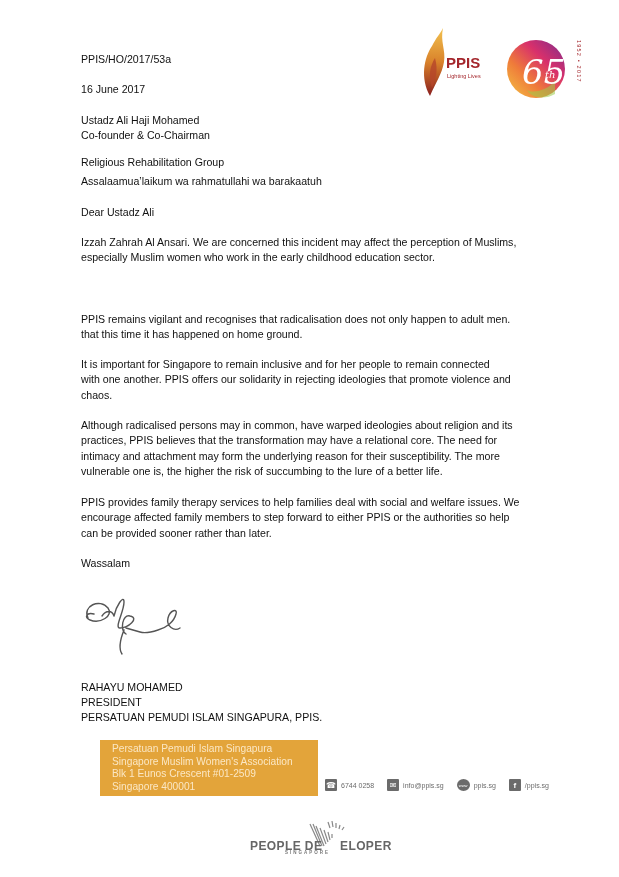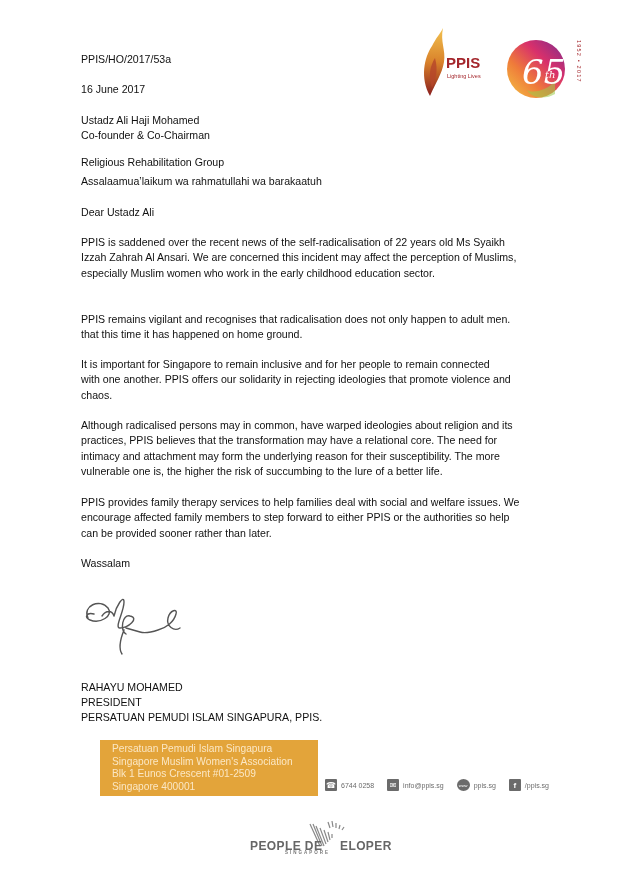--- a/index.html
+++ b/index.html
@@ -70,21 +70,20 @@
   <div class="txt" style="top:52px">PPIS/HO/2017/53a</div>
   <div class="txt" style="top:82px">16 June 2017</div>
   <div class="txt" style="top:113px">Ustadz Ali Haji Mohamed</div>
   <div class="txt" style="top:128px">Co-founder &amp; Co-Chairman</div>
   <div class="txt" style="top:155px">Religious Rehabilitation Group</div>
 
   <div class="txt italic" style="top:174px">Assalaamua’laikum wa rahmatullahi wa barakaatuh</div>
   <div class="txt" style="top:205px">Dear Ustadz Ali</div>
 
   <div class="para" style="top:235px">
-    <span>PPIS is saddened over the recent news of the self-radicalisation of 22 years old Ms Syaikh</span>
     <span>Izzah Zahrah Al Ansari. We are concerned this incident may affect the perception of Muslims,</span>
     <span>especially Muslim women who work in the early childhood education sector.</span>
   </div>
   <div class="para" style="top:312px">
     <span>PPIS remains vigilant and recognises that radicalisation does not only happen to adult men.</span>
     <span>that this time it has happened on home ground.</span>
   </div>
   <div class="para" style="top:357px">
     <span>It is important for Singapore to remain inclusive and for her people to remain connected</span>
     <span>with one another. PPIS offers our solidarity in rejecting ideologies that promote violence and</span>

